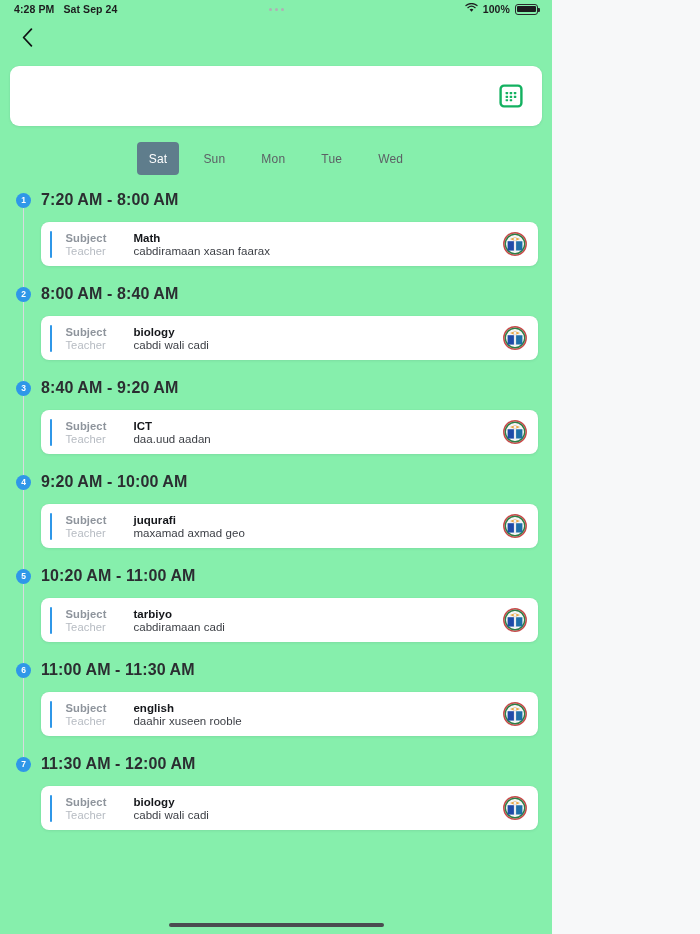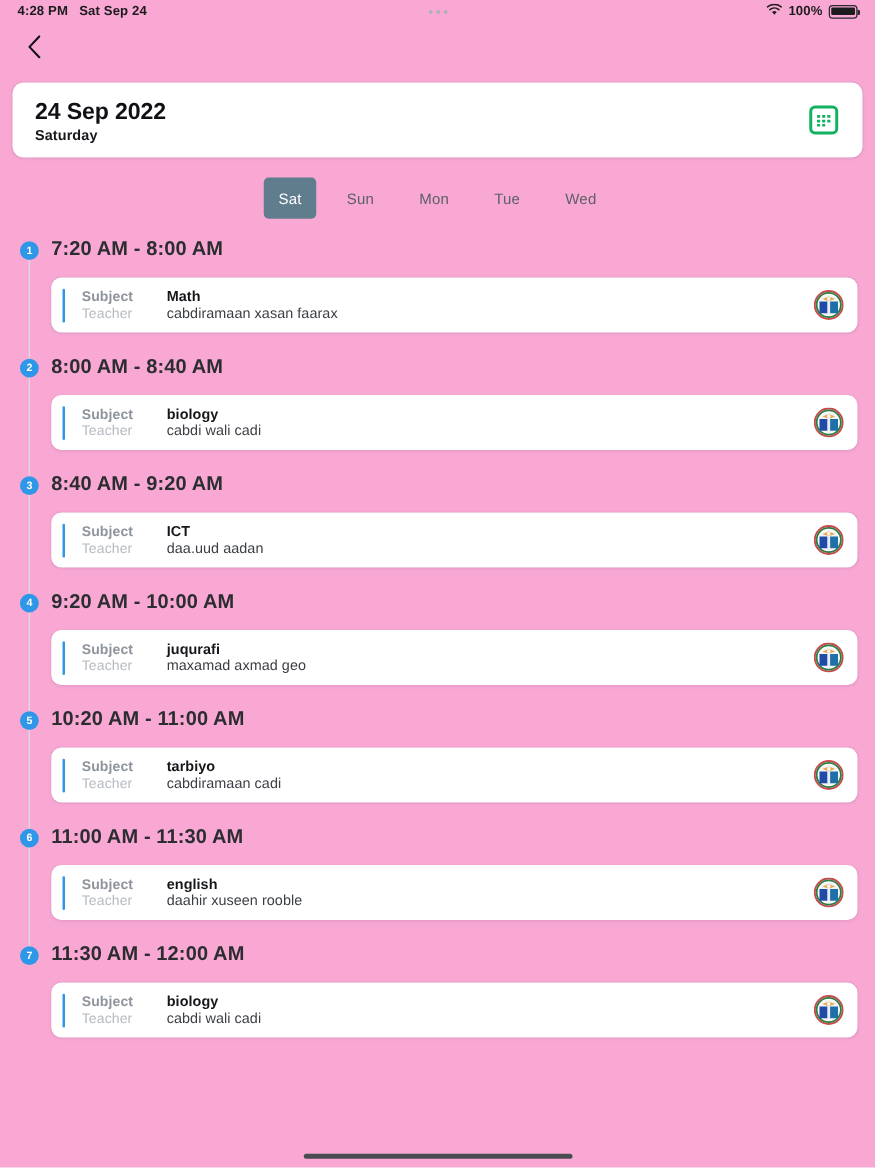--- a/index.html
+++ b/index.html
@@ -5,22 +5,22 @@
   * { box-sizing: border-box; margin: 0; padding: 0; }
   html, body {
     width: 700px; height: 934px;
     background: #f7f8f9;
     font-family: "Liberation Sans", sans-serif;
     -webkit-font-smoothing: antialiased;
     overflow: hidden;
   }
   .screen {
     position: relative;
-    width: 700px; height: 934px;
-    background: #f9a8d4;
+    width: 552px; height: 934px;
+    background: #86efac;
     display: flex; flex-direction: column;
   }
 
   
   .statusbar {
     height: 18px; flex: 0 0 18px;
     display: flex; align-items: center;
     padding: 0 14px;
     font-size: 10.5px; color: #1c1c1e;
     letter-spacing: .1px;
@@ -199,24 +199,20 @@
 
   <div class="navbar">
     <div class="back-btn">
       <svg width="11" height="19" viewBox="0 0 11 19">
         <path d="M9.4 1.2 1.6 9.5l7.8 8.3" stroke="#101114" stroke-width="1.7" fill="none" stroke-linecap="round" stroke-linejoin="round"></path>
       </svg>
     </div>
   </div>
 
   <div class="date-card">
-    <div class="date-main">
-      <span class="date-big">24 Sep 2022</span>
-      <span class="date-sub">Saturday</span>
-    </div>
     <div class="cal-btn">
       <svg width="24" height="24" viewBox="0 0 24 24">
         <rect x="1.6" y="1.6" width="20.8" height="20.8" rx="3.4" fill="none" stroke="#13b160" stroke-width="2.4"></rect>
         <rect x="5.3" y="5.3" width="13.4" height="13.4" rx="1.2" fill="#ffffff"></rect>
         <g fill="#13b160">
           <rect x="6.6" y="8.0" width="2.5" height="2.2" rx=".4"></rect>
           <rect x="10.7" y="8.0" width="2.5" height="2.2" rx=".4"></rect>
           <rect x="14.8" y="8.0" width="2.5" height="2.2" rx=".4"></rect>
           <rect x="6.6" y="11.7" width="2.5" height="2.2" rx=".4"></rect>
           <rect x="10.7" y="11.7" width="2.5" height="2.2" rx=".4"></rect>

